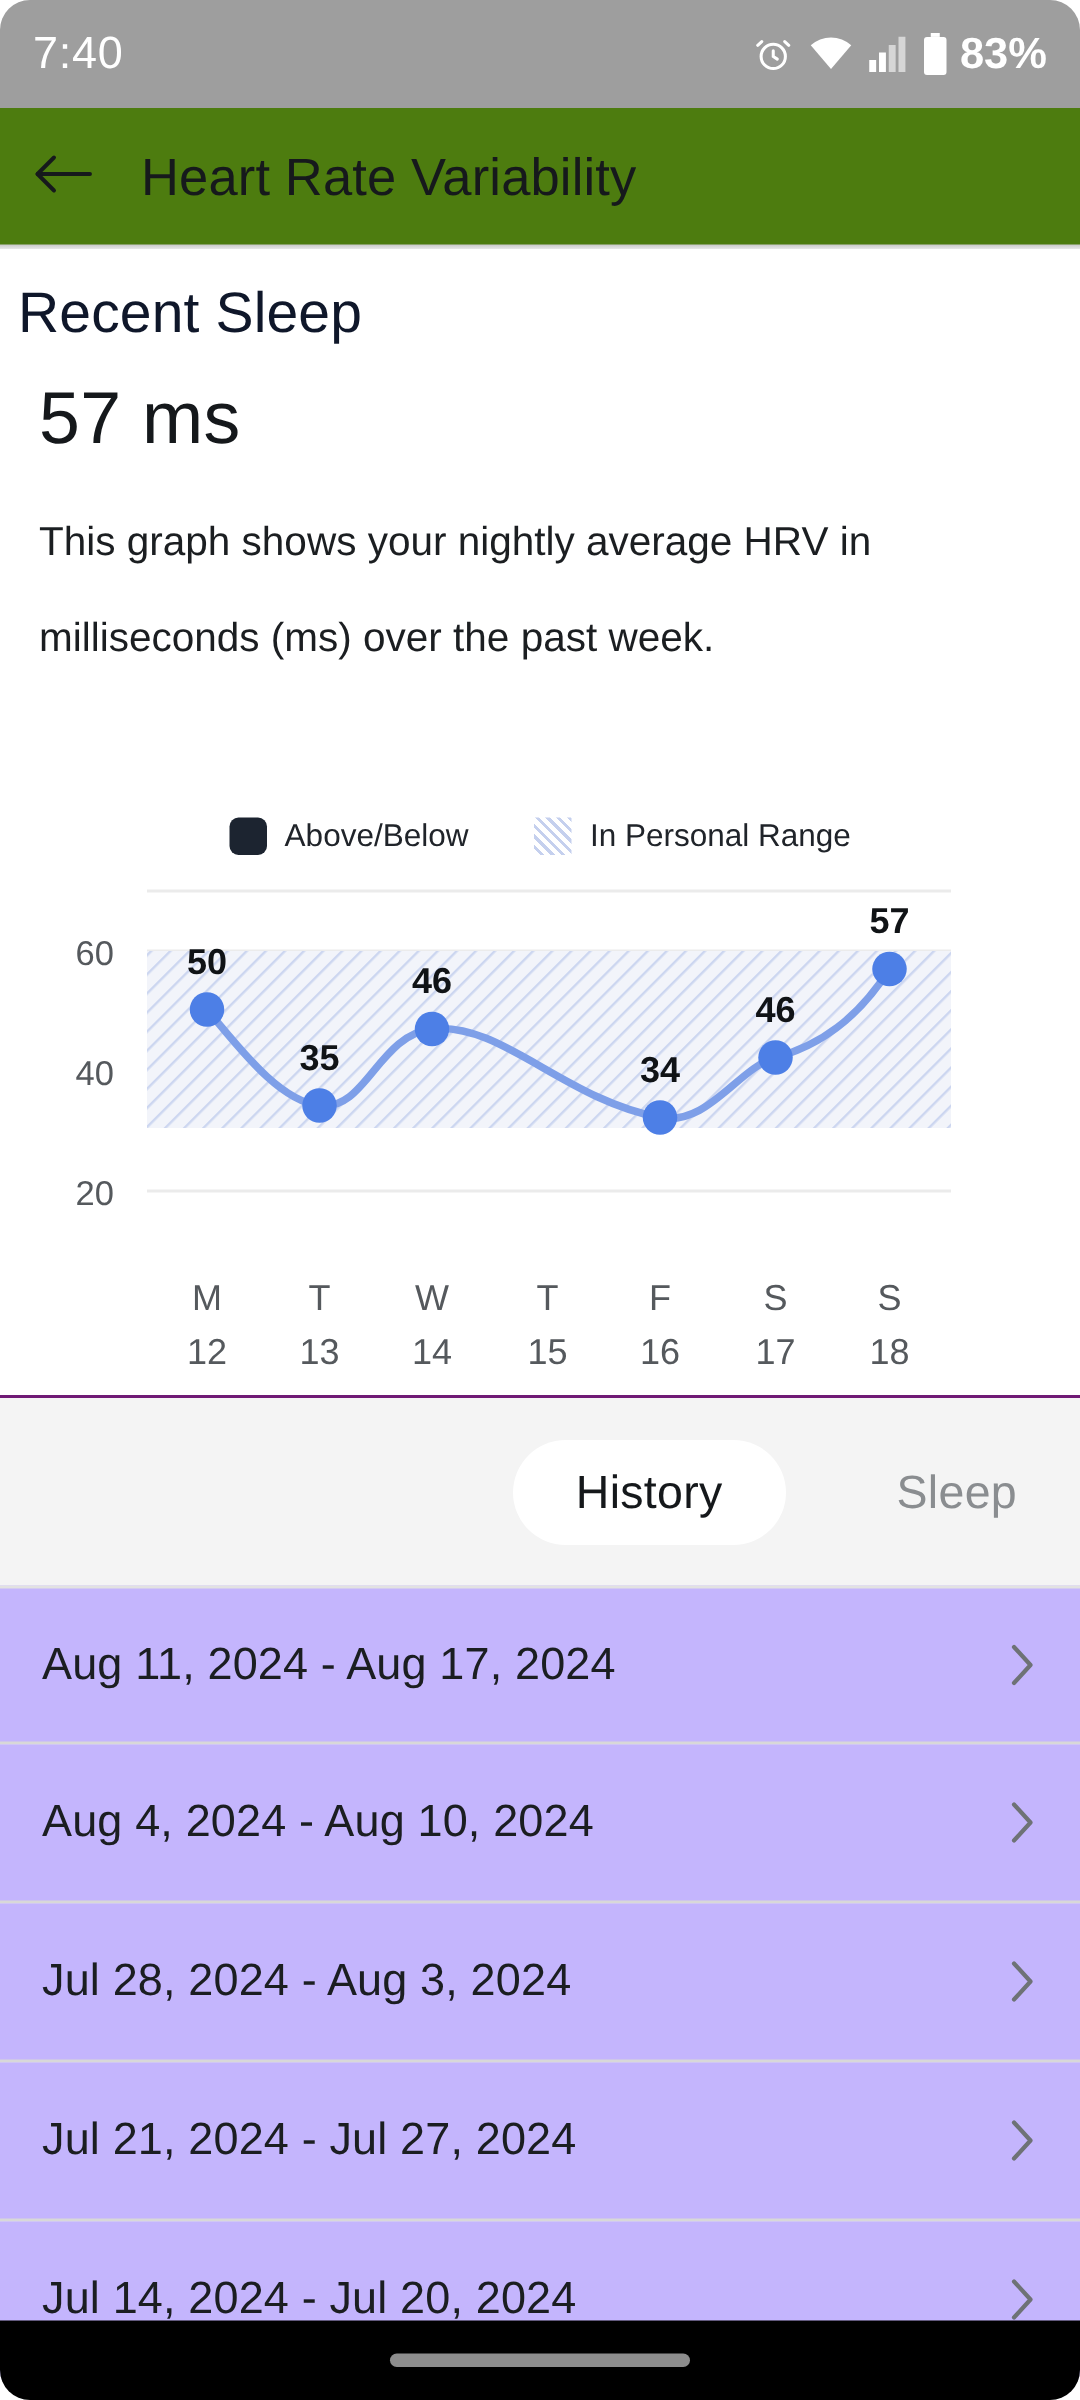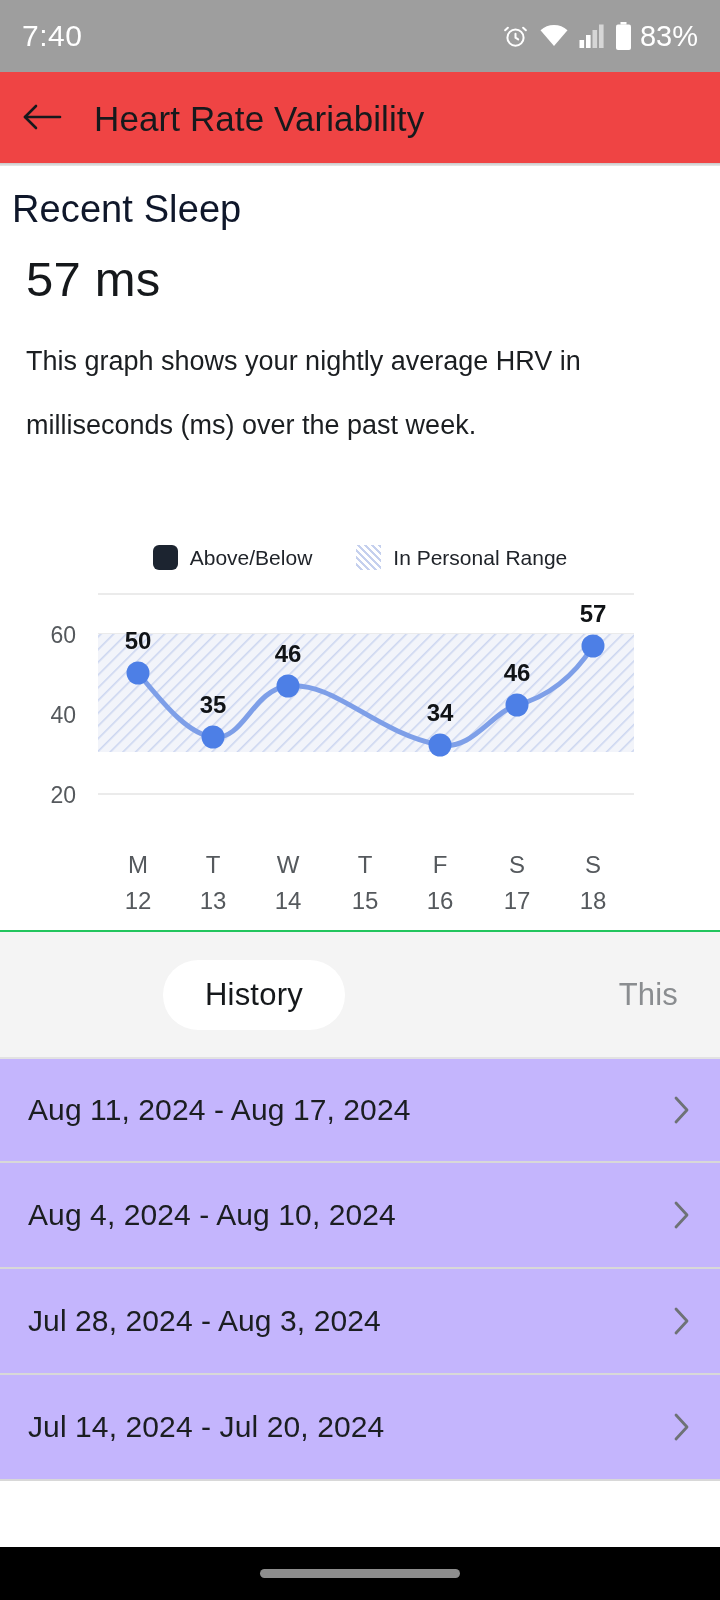--- a/index.html
+++ b/index.html
@@ -7,20 +7,21 @@
     width: 720px; height: 1600px;
     background: #ffffff;
     font-family: "Liberation Sans", sans-serif;
     overflow: hidden;
   }
   #screen {
     position: relative;
     width: 720px; height: 1600px;
     background: #ffffff;
     overflow: hidden;
+    border-radius: 20px;
   }
 
   
   .status-bar {
     position: absolute; top: 0; left: 0;
     width: 720px; height: 72px;
     background: #9e9e9e;
     display: flex; align-items: center;
     padding: 0 22px;
     color: #ffffff;
@@ -30,29 +31,29 @@
     letter-spacing: 0.5px;
     font-weight: 400;
   }
   .status-right {
     margin-left: auto;
     display: flex; align-items: center; gap: 10px;
   }
   .status-right svg { display: block; }
   .battery-pct {
     font-size: 29px;
-    font-weight: 400;
+    font-weight: 700;
     margin-left: -2px;
   }
 
   
   .app-bar {
     position: absolute; top: 72px; left: 0;
     width: 720px; height: 93px;
-    background: #ef4444;
+    background: #4d7c0f;
     display: flex; align-items: center;
   }
   .back-btn {
     width: 84px; height: 93px;
     display: flex; align-items: center; justify-content: center;
     cursor: pointer;
     flex: 0 0 auto;
   }
   .app-title {
     font-size: 35px;
@@ -139,23 +140,23 @@
     top: 78px; left: 0;
     width: 720px; height: 352px;
   }
   .plot-svg { display: block; }
 
   
   .tabbar {
     position: absolute; top: 930px; left: 0;
     width: 720px; height: 127px;
     background: #f4f4f4;
-    border-top: 2px solid #22c55e;
-    display: flex; align-items: center;
-    justify-content: space-between;
+    border-top: 2px solid #701a75;
+    display: flex; align-items: center;
+    justify-content: flex-end;
     padding-left: 163px;
   }
   .tab {
     font-size: 31px;
     padding: 17px 42px;
     border-radius: 40px;
     cursor: pointer;
     letter-spacing: 0.2px;
   }
   .tab.active {
@@ -328,21 +329,21 @@
           <text x="440" y="328" text-anchor="middle" font-family="Liberation Sans, sans-serif" font-size="24" fill="#55595d">16</text>
           <text x="517" y="328" text-anchor="middle" font-family="Liberation Sans, sans-serif" font-size="24" fill="#55595d">17</text>
           <text x="593" y="328" text-anchor="middle" font-family="Liberation Sans, sans-serif" font-size="24" fill="#55595d">18</text>
         </svg>
       </div>
     </div>
   </div>
 
   <div class="tabbar">
     <div class="tab active">History</div>
-    <div class="tab inactive">This</div>
+    <div class="tab inactive">Sleep</div>
   </div>
 
   <div class="history-list">
     <div class="history-row">
       <span class="history-label">Aug 11, 2024 - Aug 17, 2024</span>
       <span class="chevron">
         <svg width="20" height="32" viewBox="0 0 20 32" fill="none" stroke="#6e7276" stroke-width="2.8" stroke-linecap="round" stroke-linejoin="round">
             <path d="M4 4 L15 16 L4 28"></path>
           </svg>
       </span>
@@ -350,20 +351,28 @@
     <div class="history-row">
       <span class="history-label">Aug 4, 2024 - Aug 10, 2024</span>
       <span class="chevron">
         <svg width="20" height="32" viewBox="0 0 20 32" fill="none" stroke="#6e7276" stroke-width="2.8" stroke-linecap="round" stroke-linejoin="round">
             <path d="M4 4 L15 16 L4 28"></path>
           </svg>
       </span>
     </div>
     <div class="history-row">
       <span class="history-label">Jul 28, 2024 - Aug 3, 2024</span>
+      <span class="chevron">
+        <svg width="20" height="32" viewBox="0 0 20 32" fill="none" stroke="#6e7276" stroke-width="2.8" stroke-linecap="round" stroke-linejoin="round">
+            <path d="M4 4 L15 16 L4 28"></path>
+          </svg>
+      </span>
+    </div>
+    <div class="history-row">
+      <span class="history-label">Jul 21, 2024 - Jul 27, 2024</span>
       <span class="chevron">
         <svg width="20" height="32" viewBox="0 0 20 32" fill="none" stroke="#6e7276" stroke-width="2.8" stroke-linecap="round" stroke-linejoin="round">
             <path d="M4 4 L15 16 L4 28"></path>
           </svg>
       </span>
     </div>
     <div class="history-row">
       <span class="history-label">Jul 14, 2024 - Jul 20, 2024</span>
       <span class="chevron">
         <svg width="20" height="32" viewBox="0 0 20 32" fill="none" stroke="#6e7276" stroke-width="2.8" stroke-linecap="round" stroke-linejoin="round">

